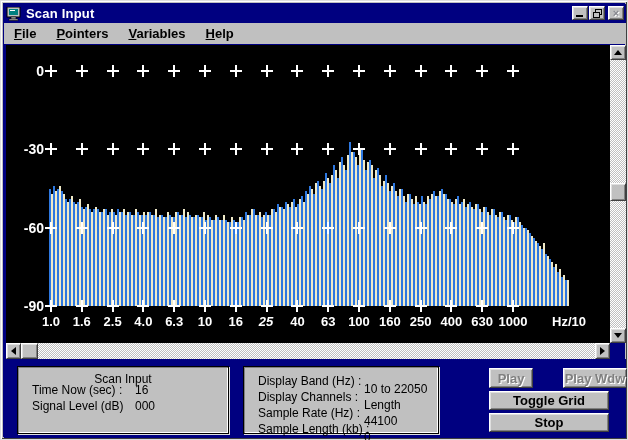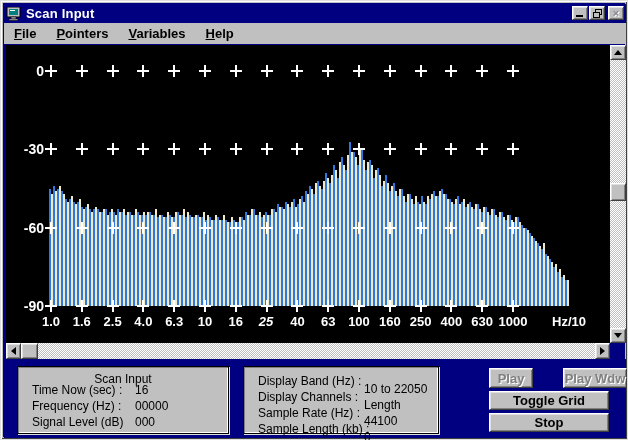--- a/index.html
+++ b/index.html
@@ -482,24 +482,20 @@
 
     <div class="bottom">
 
       <div class="infobox box-scan" style="left:13px; top:7px; width:212px; height:68px;">
         <div class="ib-title">Scan Input</div>
         <div class="ib-row">
           <span class="ib-label">Time Now (sec) :</span>
           <span class="ib-value">16</span>
         </div>
         <div class="ib-row">
-          <span class="ib-label">Frequency (Hz) :</span>
-          <span class="ib-value">00000</span>
-        </div>
-        <div class="ib-row">
           <span class="ib-label">Signal Level (dB)</span>
           <span class="ib-value">000</span>
         </div>
       </div>
 
       <div class="infobox box-display" style="left:239px; top:7px; width:196px; height:68px;">
         <div class="ib-row">
           <span class="ib-label">Display Band (Hz) :</span>
           <span class="ib-value">10 to 22050</span>
         </div>

